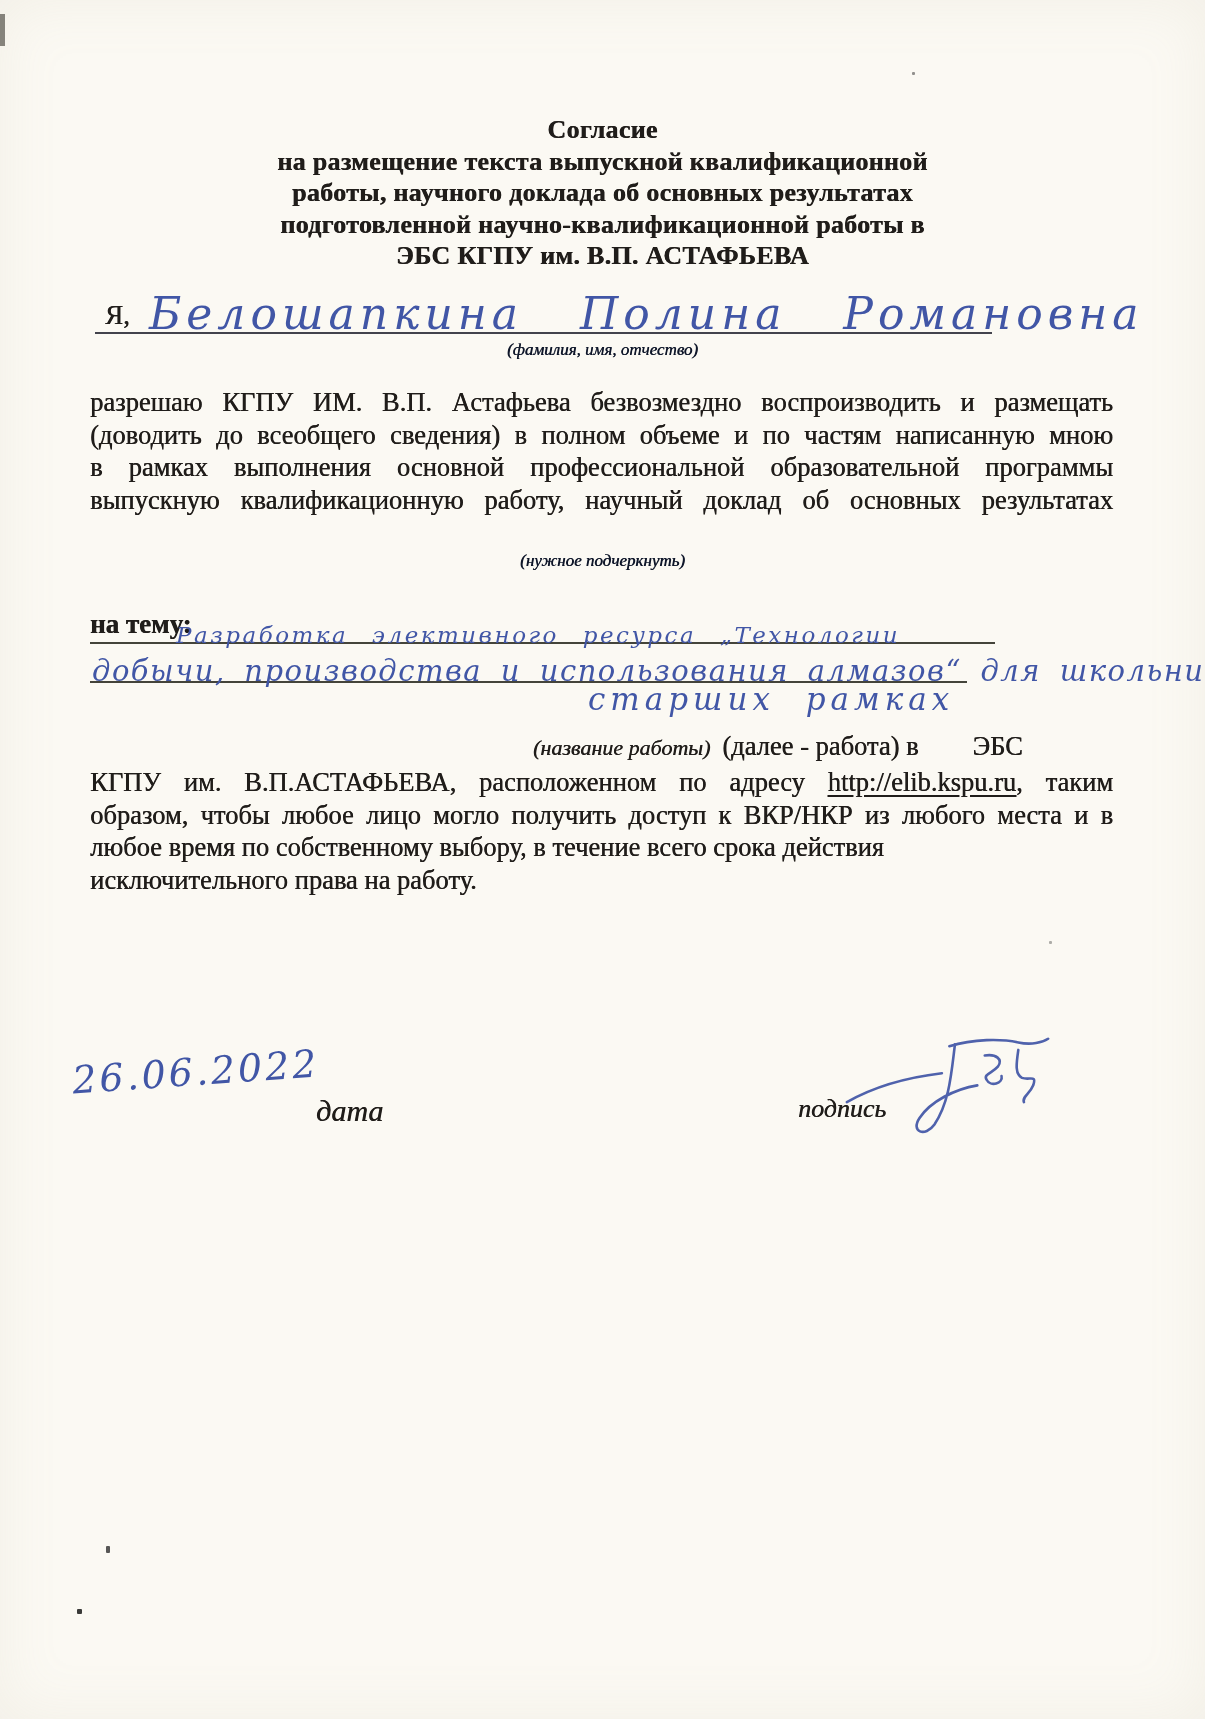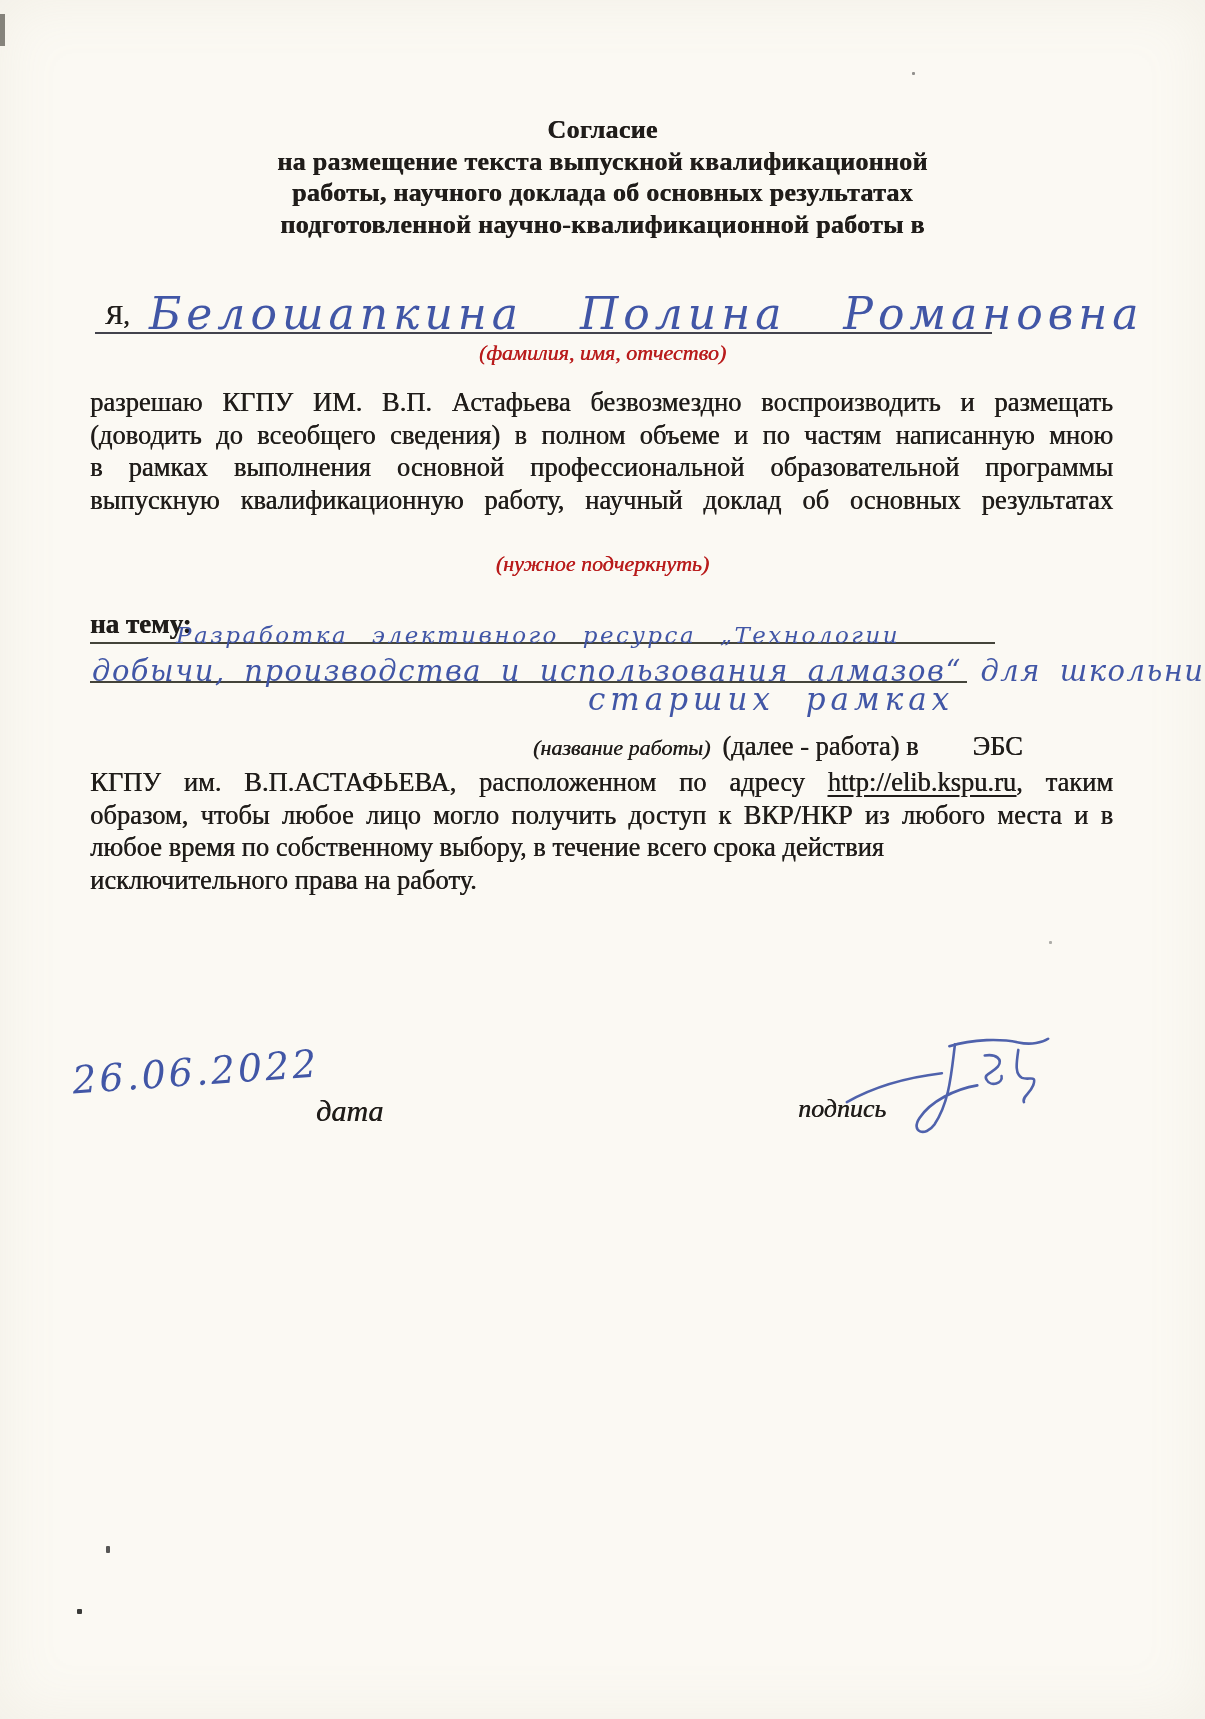--- a/index.html
+++ b/index.html
@@ -21,21 +21,21 @@
   .print { text-shadow: 0.45px 0 0 currentColor; }
   .title-block {
     top: 114px; left: 0; width: 1205px;
     text-align: center;
     font-weight: bold;
     font-size: 26px; line-height: 31.5px;
     letter-spacing: 0.3px;
   }
   .body-text { font-size: 26.5px; line-height: 32.6px; }
   .flush { text-align: justify; text-align-last: justify; text-justify: inter-word; }
-  .caption { font-style: italic; font-size: 22px; color: #b91c1c; }
+  .caption { font-style: italic; font-size: 17px; color: #0f172a; }
 
   
   .hand {
     font-family: "DejaVu Serif", serif;
     font-style: italic;
     color: #4156a6;
     text-shadow: none;
     white-space: nowrap;
   }
 
@@ -107,20 +107,21 @@
 </head>
 <body>
 
 <div class="page">
 
   <div class="abs title-block print">
     <div>Согласие</div>
     <div>на размещение текста выпускной квалификационной</div>
     <div>работы, научного доклада об основных результатах</div>
     <div>подготовленной научно-квалификационной работы в</div>
+    <div>ЭБС КГПУ им. В.П. АСТАФЬЕВА</div>
   </div>
 
   <div class="abs name-row">
     <span class="name-prefix print">Я,</span>
     <span class="name-hand hand">Белошапкина Полина Романовна</span>
   </div>
   <div class="abs fio-caption caption print">(фамилия, имя, отчество)</div>
 
   <div class="abs para1 body-text print">
     <div class="flush">разрешаю КГПУ ИМ. В.П. Астафьева безвозмездно воспроизводить и размещать</div>

